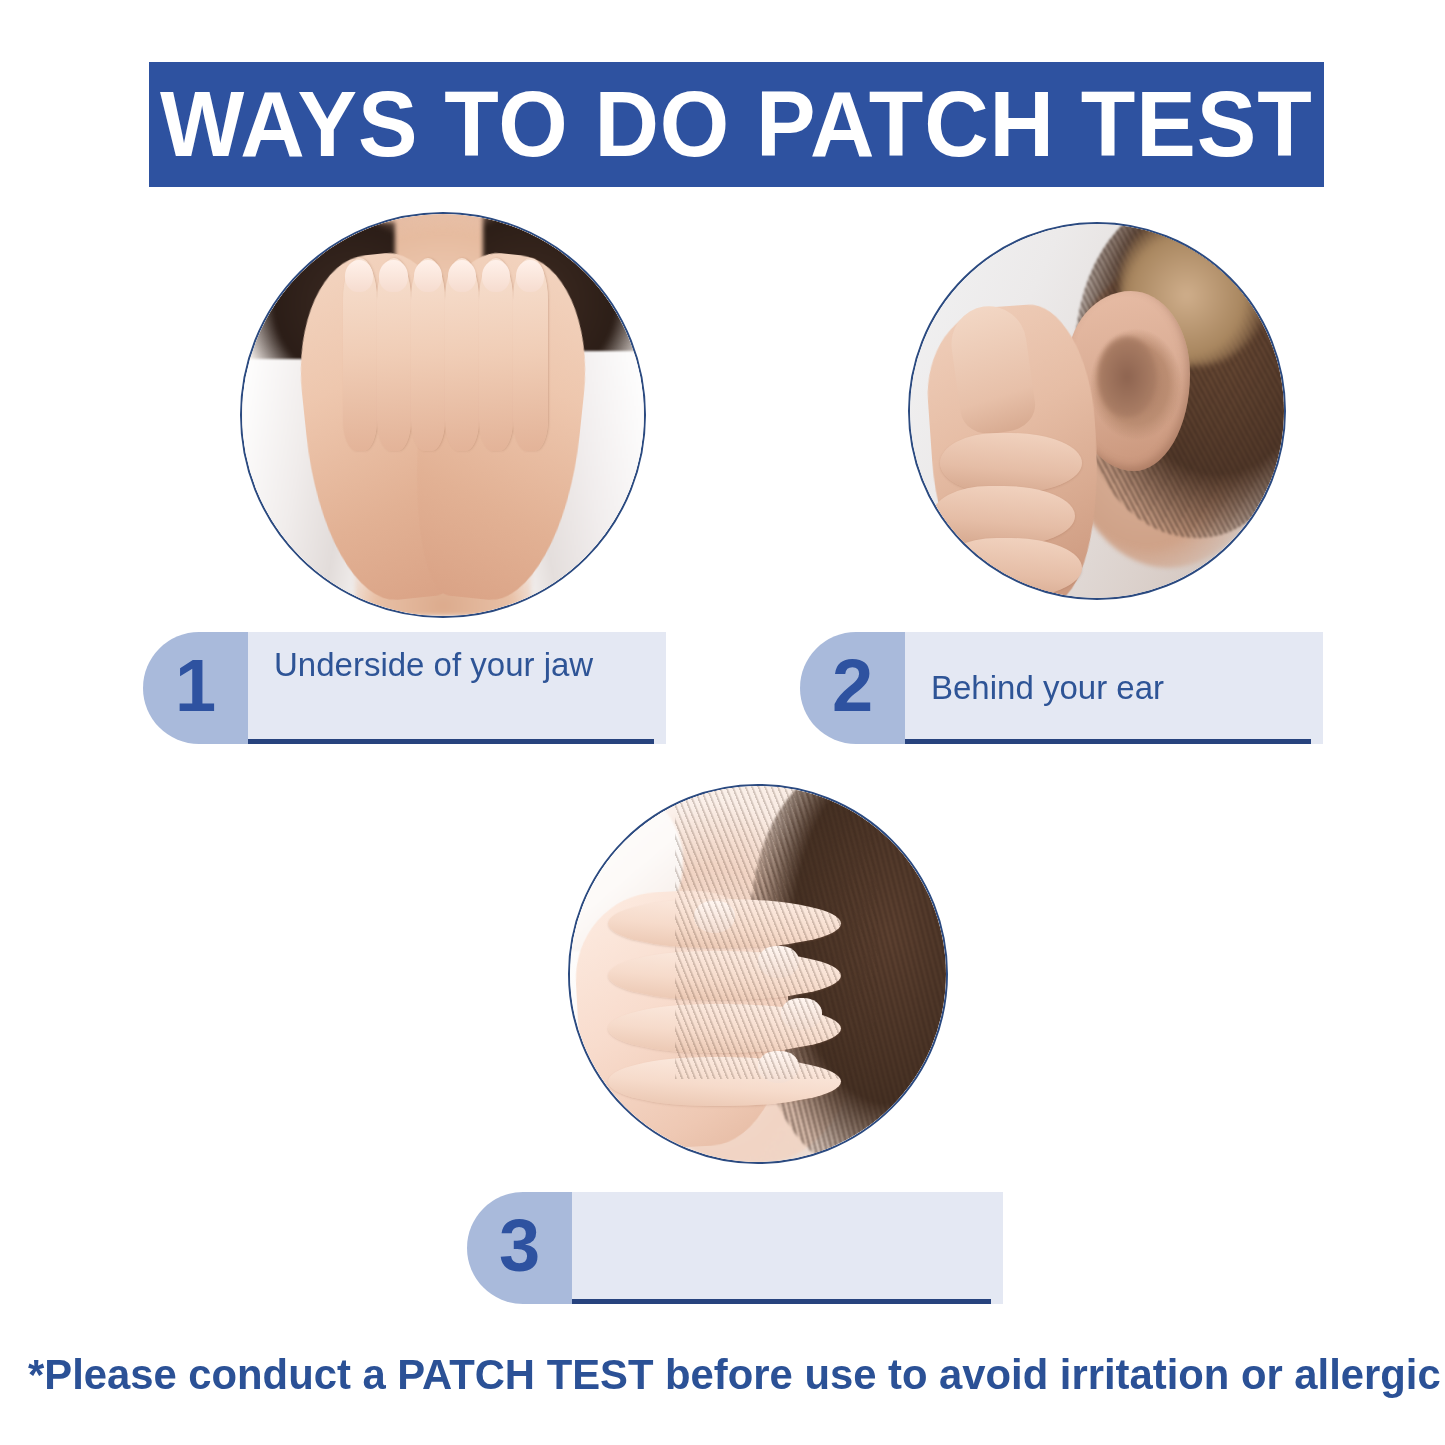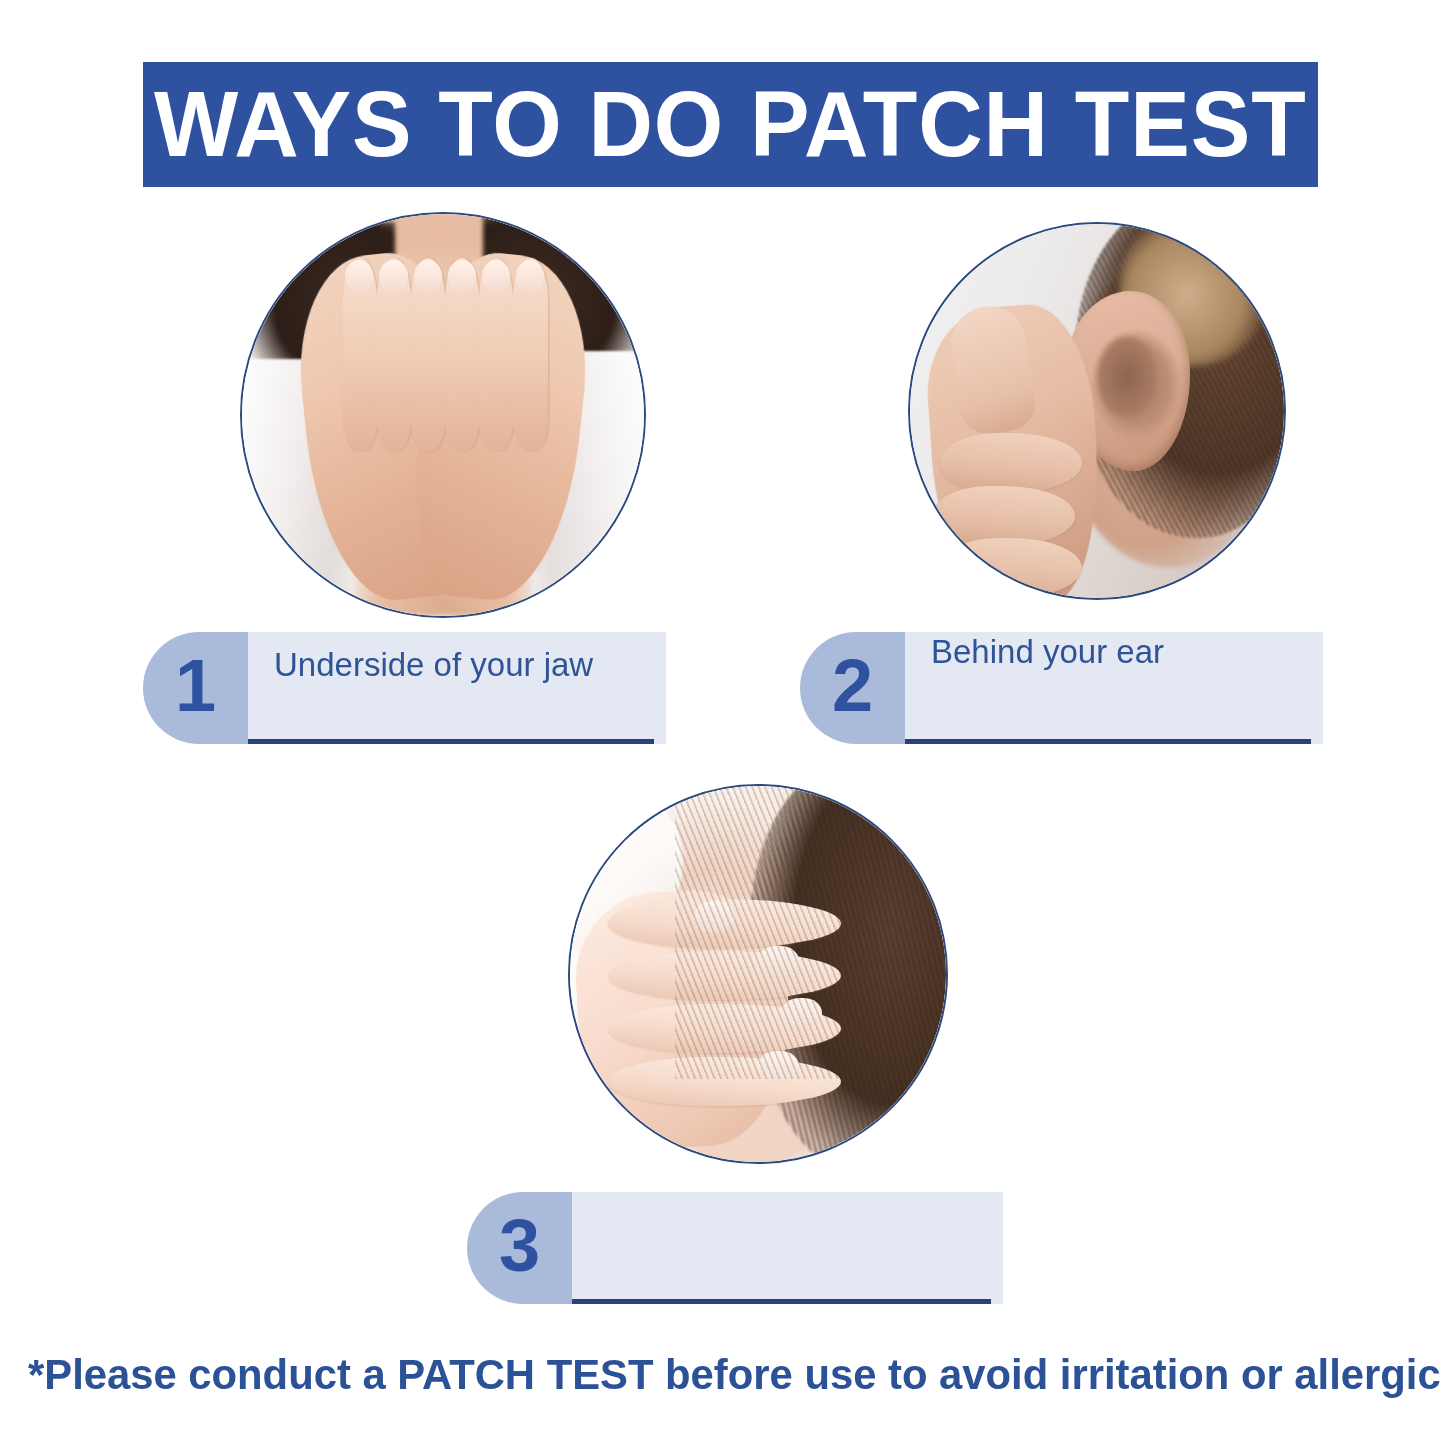--- a/index.html
+++ b/index.html
@@ -11,21 +11,21 @@
     width: 1445px;
     height: 1445px;
     position: relative;
     font-family: "Liberation Sans", sans-serif;
     overflow: hidden;
   }
 
   
   #header-banner {
     position: absolute;
-    left: 143px;
+    left: 149px;
     top: 62px;
     width: 1175px;
     height: 125px;
     background: #2E52A0;
     display: flex;
     align-items: center;
     justify-content: center;
   }
   #header-title {
     color: #ffffff;
@@ -256,20 +256,21 @@
     font-weight: bold;
     font-size: 74px;
     line-height: 1;
     transform: translateY(-2px);
   }
   .step-body {
     flex: 1 1 auto;
     background: #E4E8F3;
     position: relative;
     display: flex;
+    align-items: center;
     padding-left: 26px;
     padding-right: 14px;
     box-sizing: border-box;
   }
   .step-body.two-line { align-items: flex-start; padding-top: 13px; }
   .step-text {
     color: #2E5496;
     font-size: 33px;
     line-height: 1.2;
     font-weight: normal;

